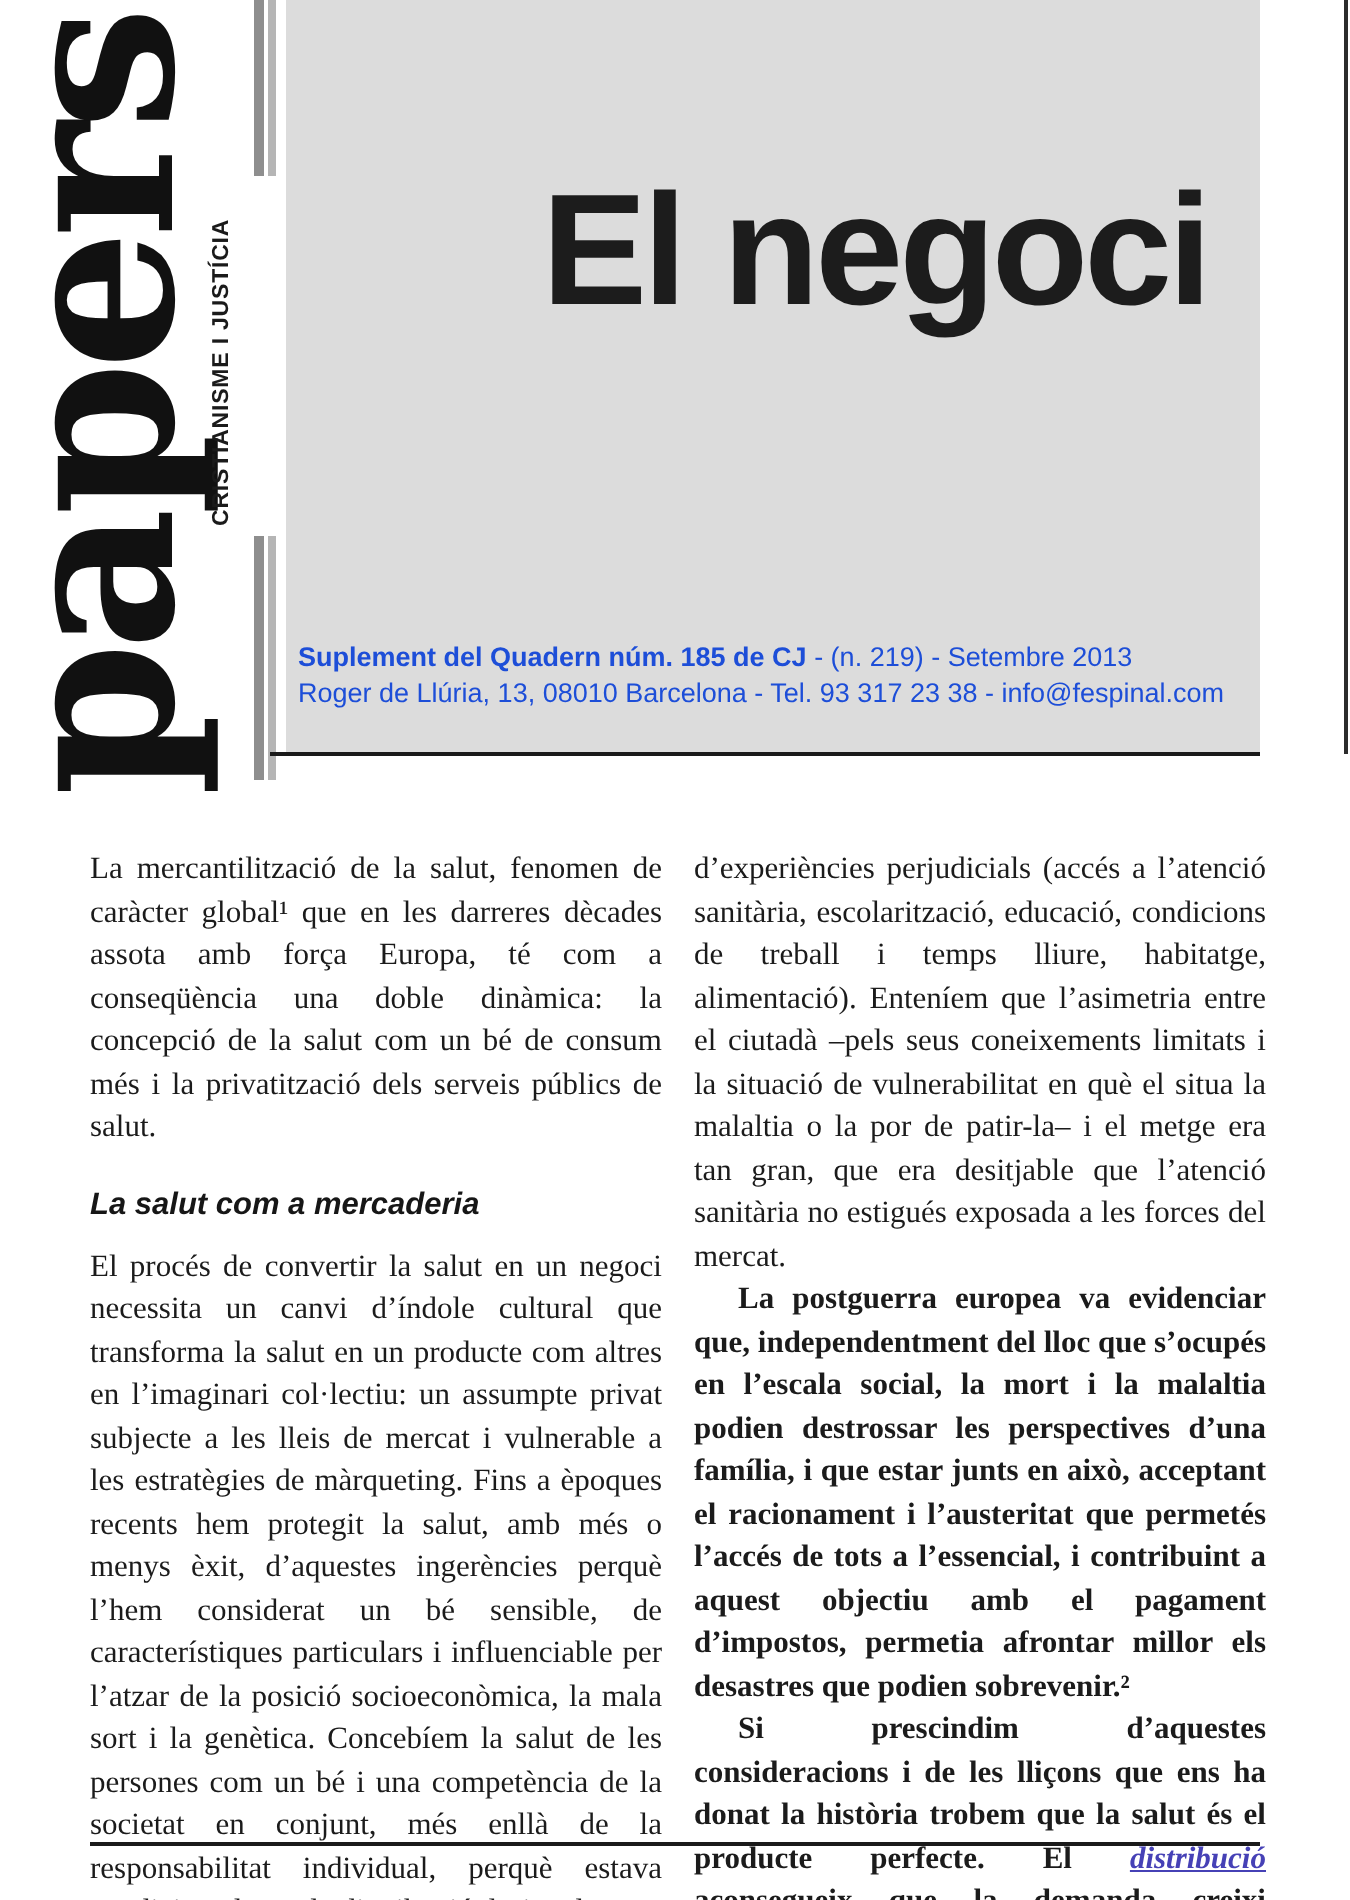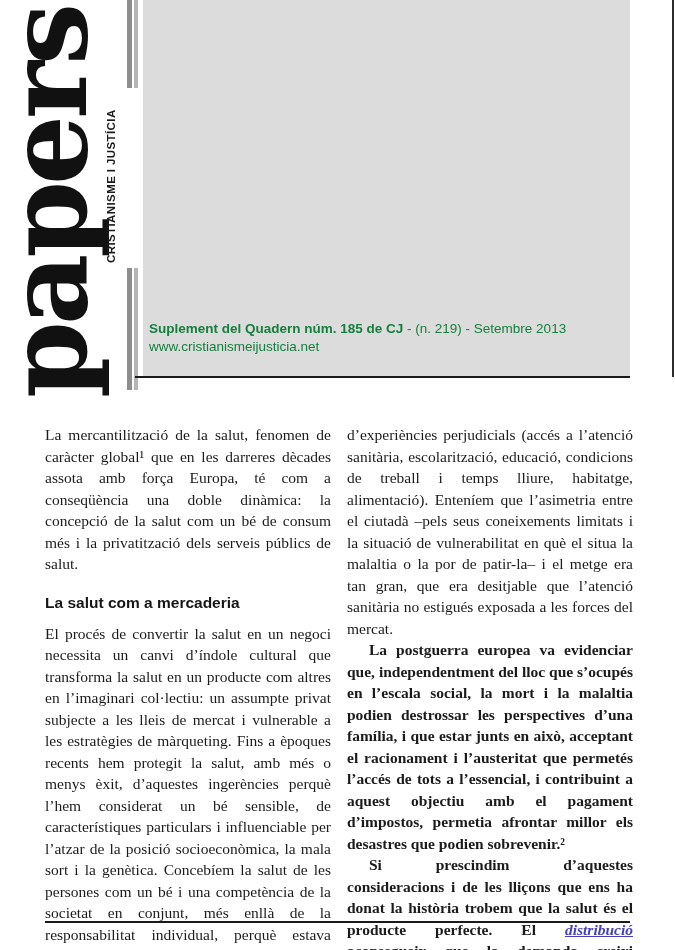--- a/index.html
+++ b/index.html
@@ -34,37 +34,37 @@
   }
   .doc-title{
     position:absolute;top:84px;right:26px;left:0;
     text-align:right;
     font-family:"Liberation Sans",sans-serif;font-weight:bold;
     font-size:79px;line-height:82px;letter-spacing:-2px;color:#1c1c1c;
   }
   .pubinfo{
     position:absolute;left:6px;top:320px;right:10px;
     font-family:"Liberation Sans",sans-serif;
-    font-size:13.5px;line-height:18px;color:#15803d;
+    font-size:13.5px;line-height:18px;color:#1d4ed8;
   }
   .header-rule{position:absolute;left:135px;top:376px;width:495px;height:2px;background:var(--rule,#1a1a1a);}
   .edge-line{position:absolute;left:672px;top:0;width:2px;height:377px;background:#2c2c2c;}
   
   .col{
     position:absolute;top:424px;width:286px;
     font-size:15.5px;line-height:21.5px;text-align:justify;
   }
   .col1{left:45px;}
   .col2{left:347px;}
   .col p{margin:0;}
   .lead{margin:0;}
   .section-heading{
     font-family:"Liberation Sans",sans-serif;font-weight:bold;
     font-size:15.5px;line-height:20px;color:#161616;
-    margin:18px 0 10px 0;text-align:left;letter-spacing:0;
+    margin:18px 0 10px 0;text-align:left;letter-spacing:0;font-style:italic;
   }
   .indent{text-indent:22px;font-weight:bold;}
   .link{
     color:var(--link,#4641b6);font-style:italic;text-decoration:underline;cursor:pointer;
   }
   .bottom-rule{position:absolute;left:45px;top:921px;width:585px;height:2px;background:var(--rule,#1a1a1a);}
 </style>
 </head>
 <body>
 
@@ -74,25 +74,25 @@
     <div class="brand">papers</div>
 
     <div class="bar bar-dark bar-top"></div>
     <div class="bar bar-light bar-top"></div>
     <div class="subbrand">CRISTIANISME I JUSTÍCIA</div>
     <div class="bar bar-dark bar-bottom"></div>
     <div class="bar bar-light bar-bottom"></div>
 
     <div class="titlebox">
       <div class="doc-title">
-        <br>
+        <span>El negoci</span><br>
       </div>
       <div class="pubinfo">
         <div class="pub-line"><strong>Suplement del Quadern núm. 185 de CJ</strong><span> - (n. 219) - Setembre 2013</span></div>
-        <div class="pub-line">www.cristianismeijusticia.net</div>
+        <div class="pub-line">Roger de Llúria, 13, 08010 Barcelona - Tel. 93 317 23 38 - info@fespinal.com</div>
       </div>
     </div>
 
     <div class="header-rule"></div>
     <div class="edge-line"></div>
   </header>
 
   <main>
     <div class="col col1">
       <p class="lead">La mercantilització de la salut, fenomen de caràcter global¹ que en les darreres dècades assota amb força Europa, té com a conseqüència una doble dinàmica: la concepció de la salut com un bé de consum més i la privatització dels serveis públics de salut.</p>

